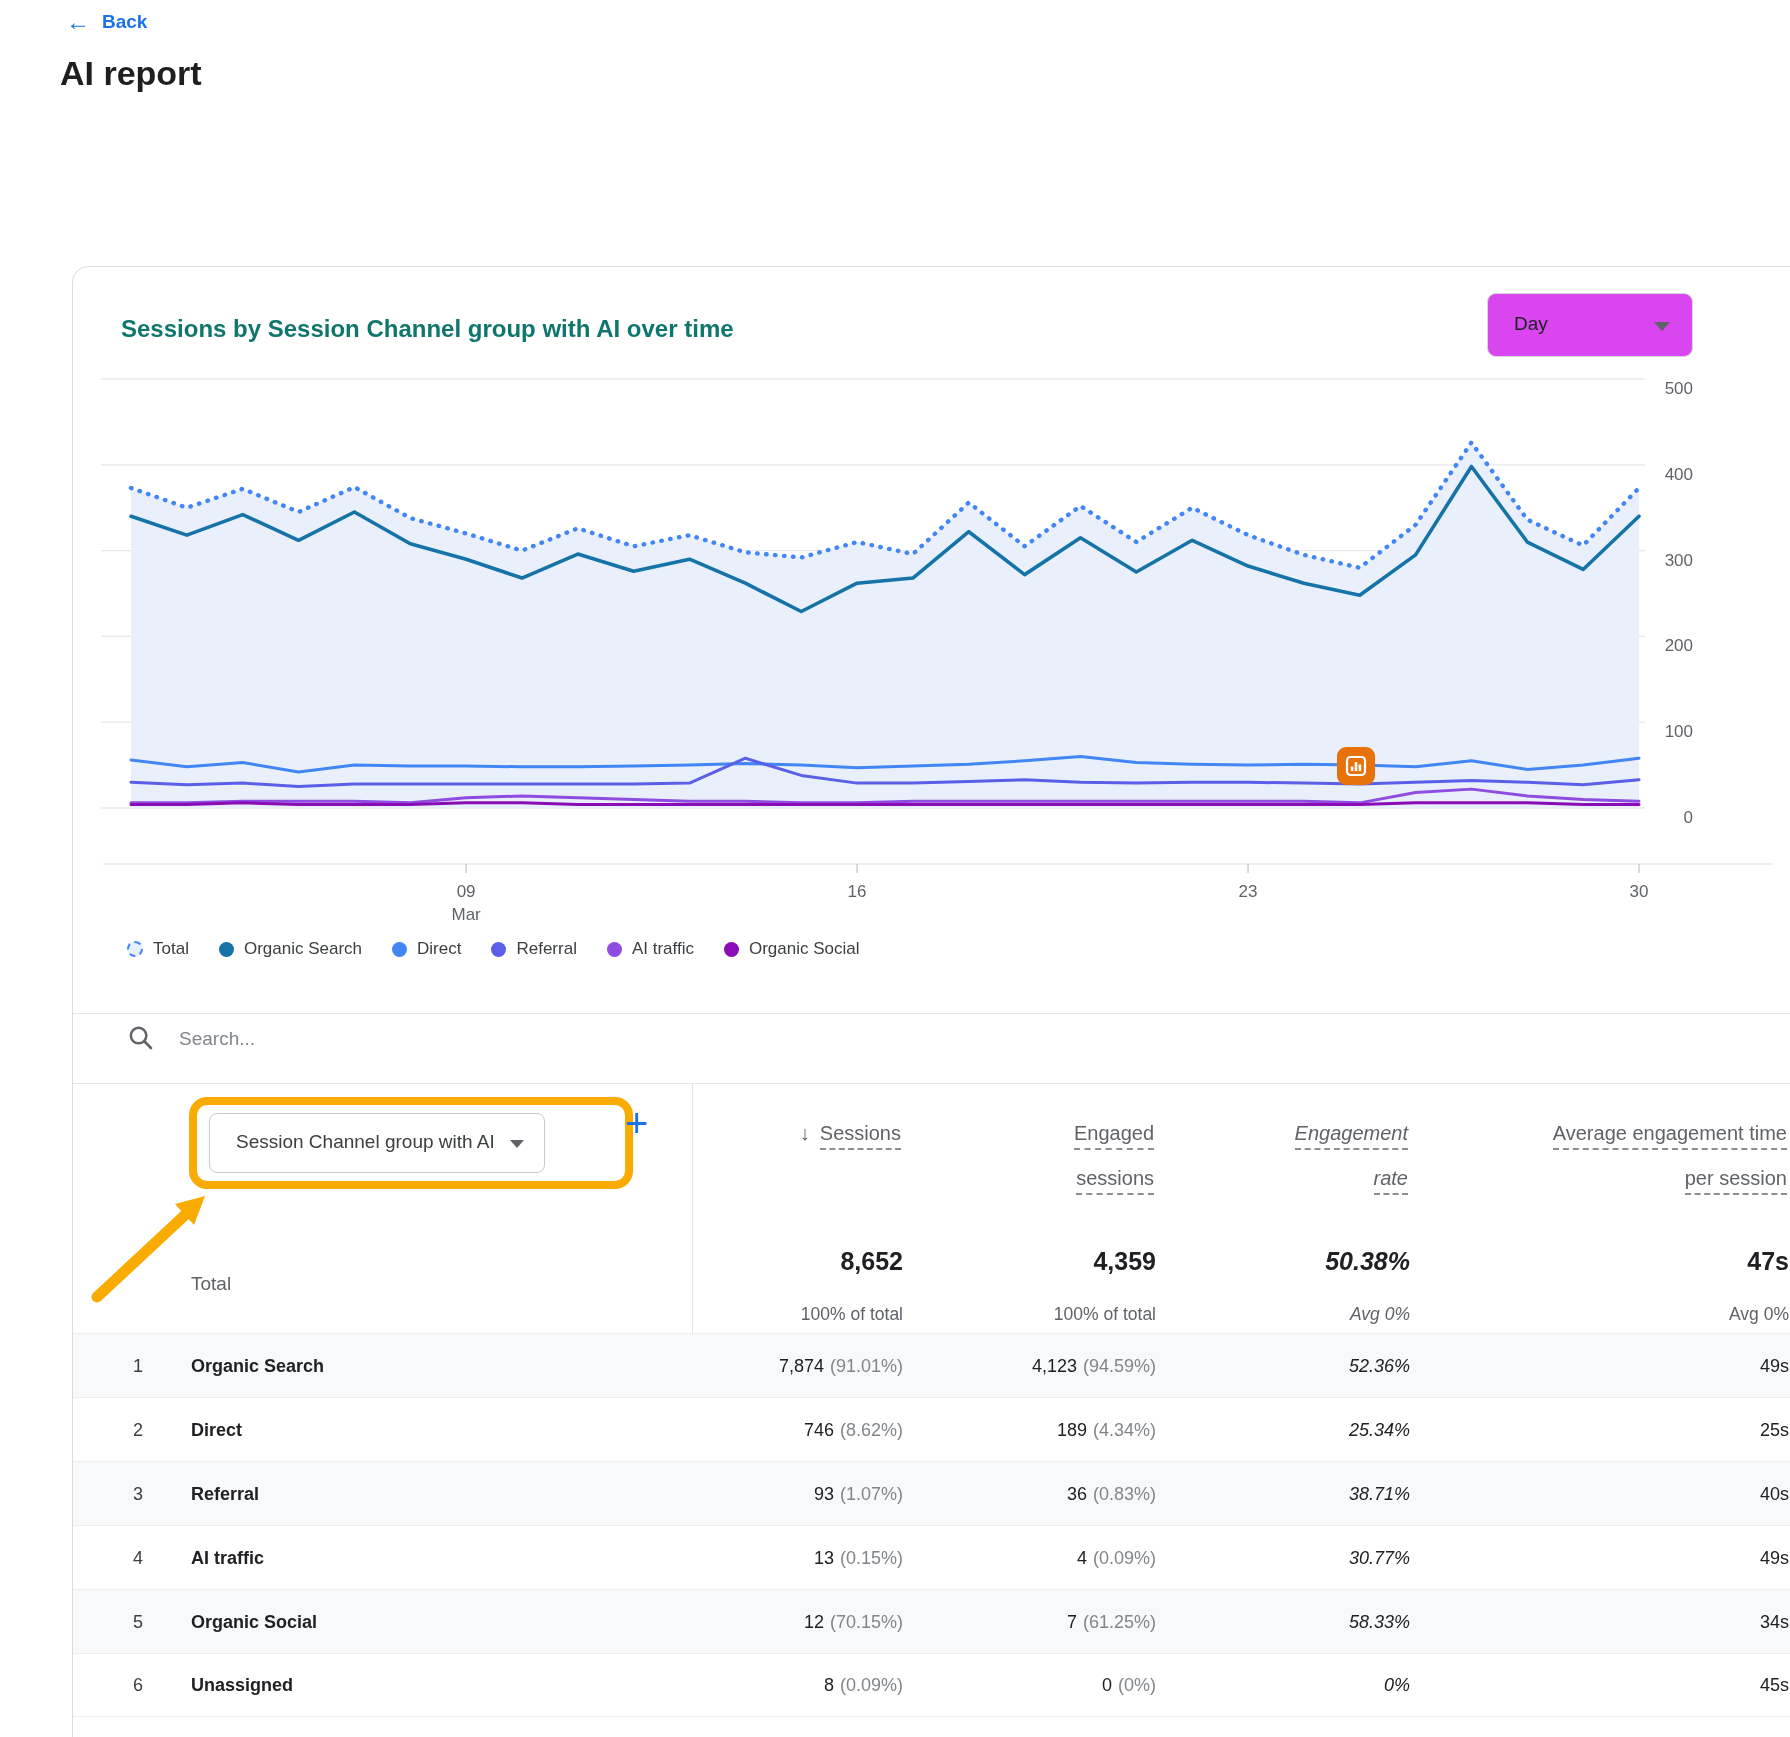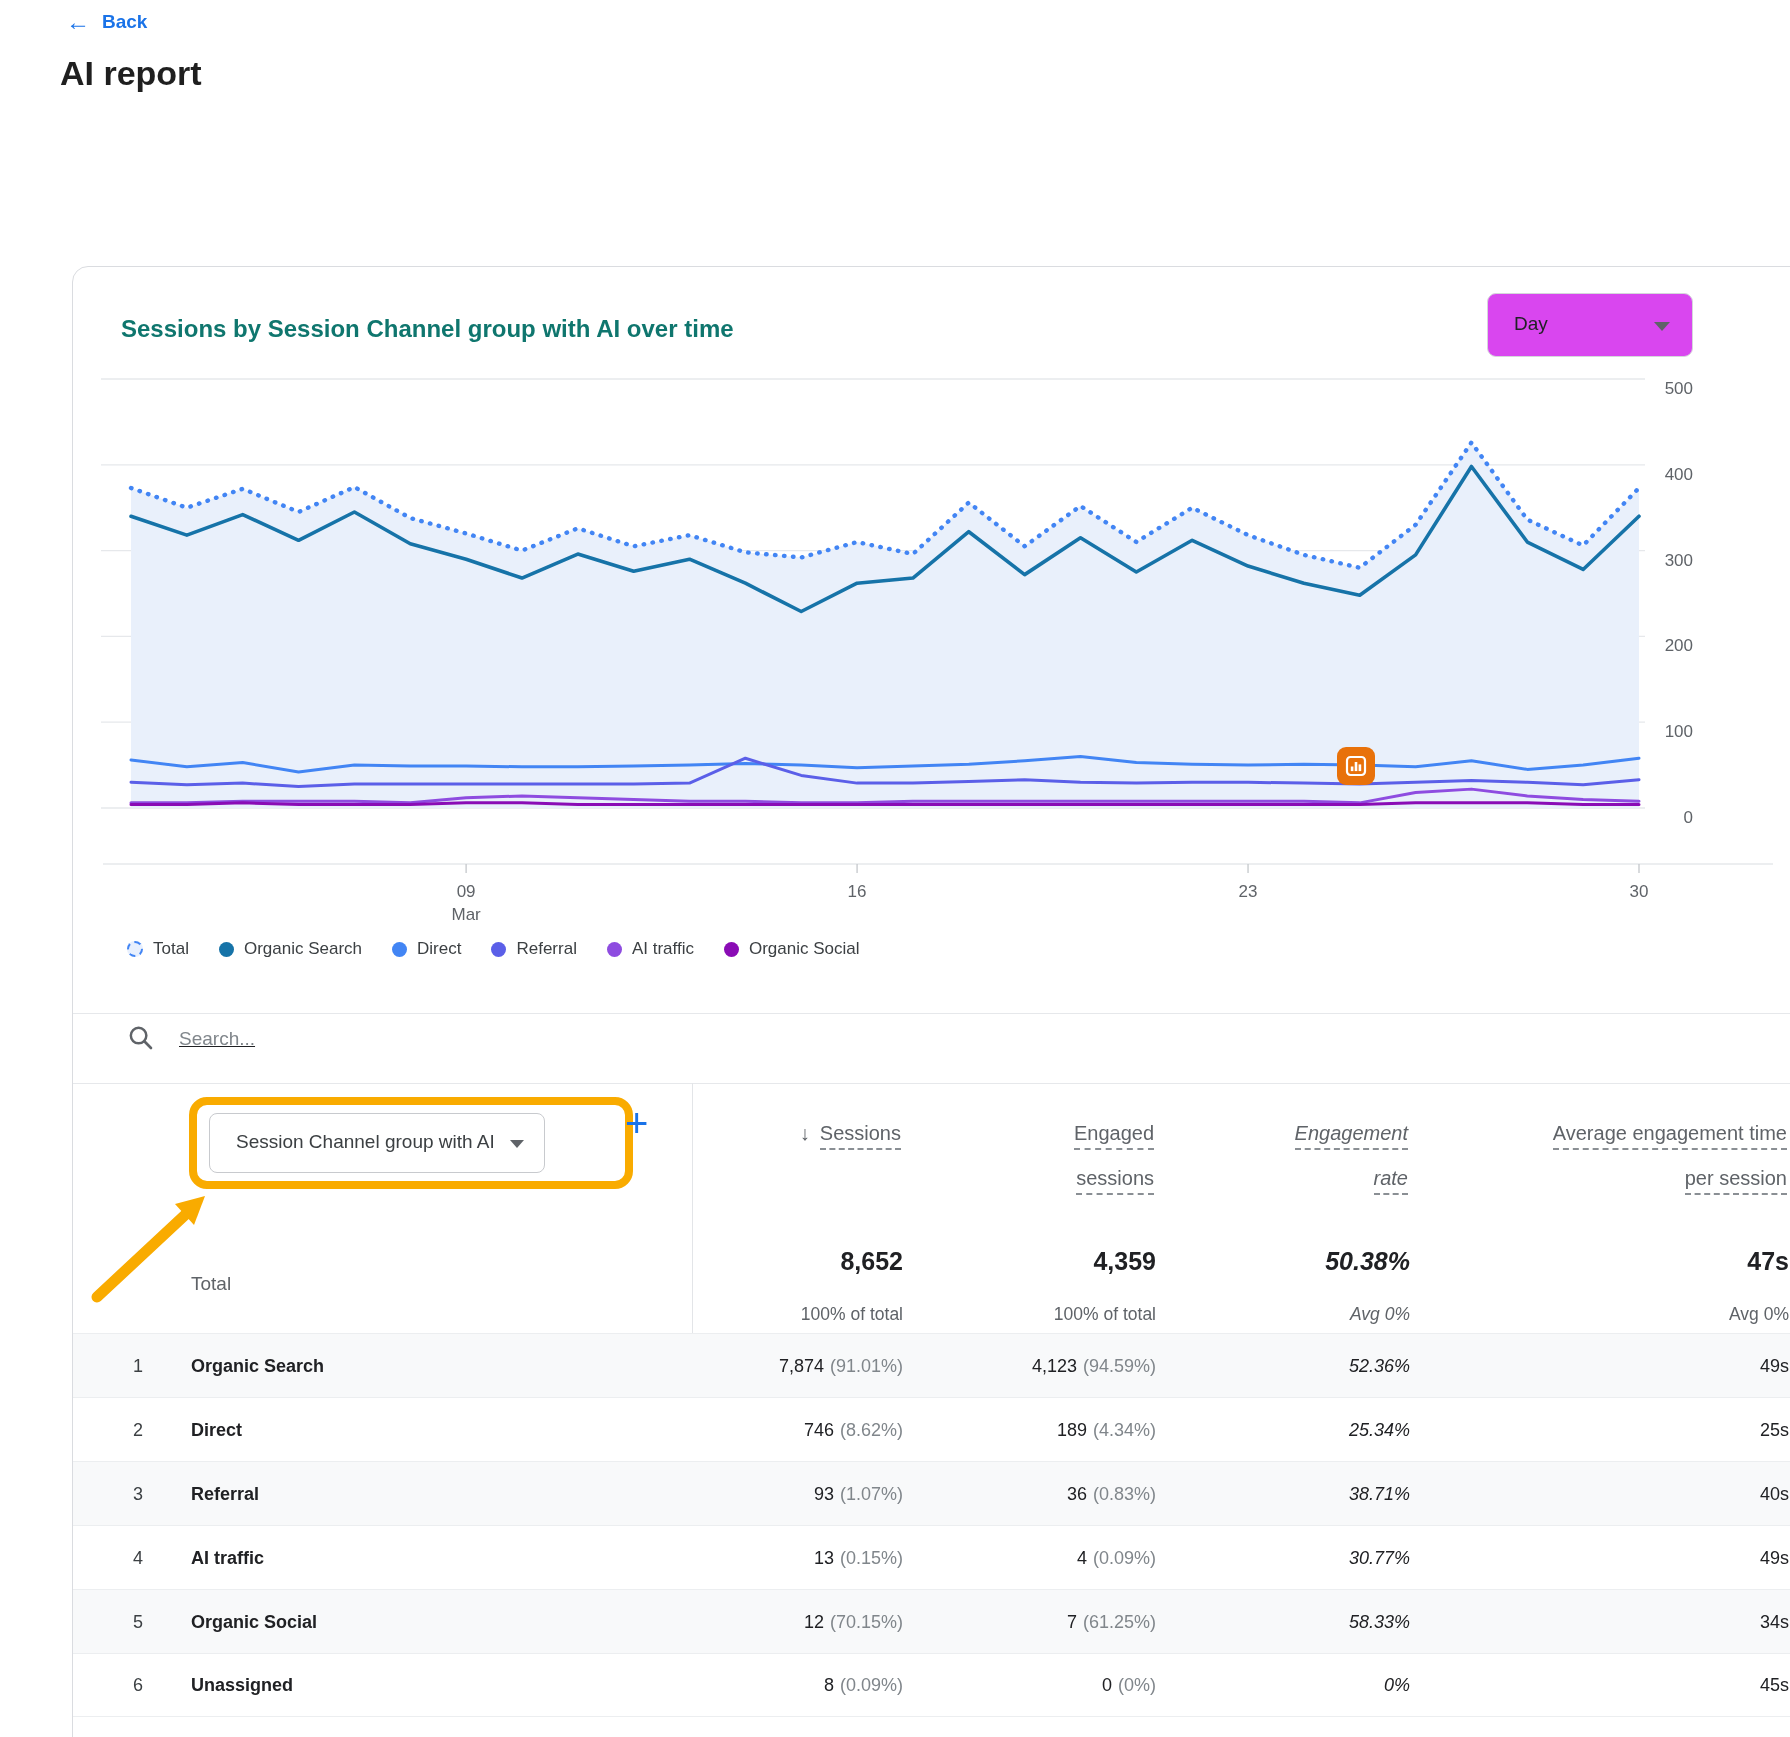--- a/index.html
+++ b/index.html
@@ -35,21 +35,21 @@
   .legend { position:absolute; left:54px; top:672px; display:flex; align-items:center; gap:30px; }
   .legend-item { display:flex; align-items:center; gap:10px; cursor:pointer; }
   .legend-item span.lbl { font-size:17px; color:#3c4043; }
   .lg-marker { width:15px; height:15px; border-radius:50%; flex:0 0 auto; }
   .lg-dashed { border:2.5px dashed #4285f4; background:#e8f0fe; width:16px; height:16px; }
 
   
   .hdiv { position:absolute; left:0; width:1758px; height:1px; background:#e6e8eb; }
   .search-icon { position:absolute; left:54px; top:757px; }
   .search-input { position:absolute; left:106px; top:752px; width:700px; height:40px; border:none; outline:none;
-                  font-size:19px; color:#202124; background:transparent;text-decoration:underline; }
+                  font-size:19px; color:#202124; background:transparent; }
   .search-input::placeholder { color:#80868b; }
 
   .vdiv { position:absolute; left:619px; top:816px; width:1px; height:634px; background:#e3e5e8; }
 
   
   .orange-box { position:absolute; left:116px; top:830px; width:444px; height:92px;
                 border:8px solid #f9ab00; border-radius:18px; pointer-events:none; }
   .dim-select { position:absolute; left:136px; top:846px; width:336px; height:60px;
                 border:1px solid #c8cace; border-radius:8px; background:#fff; cursor:pointer; }
   .dim-select .val { position:absolute; left:26px; top:17px; font-size:19px; color:#3c4043; }

